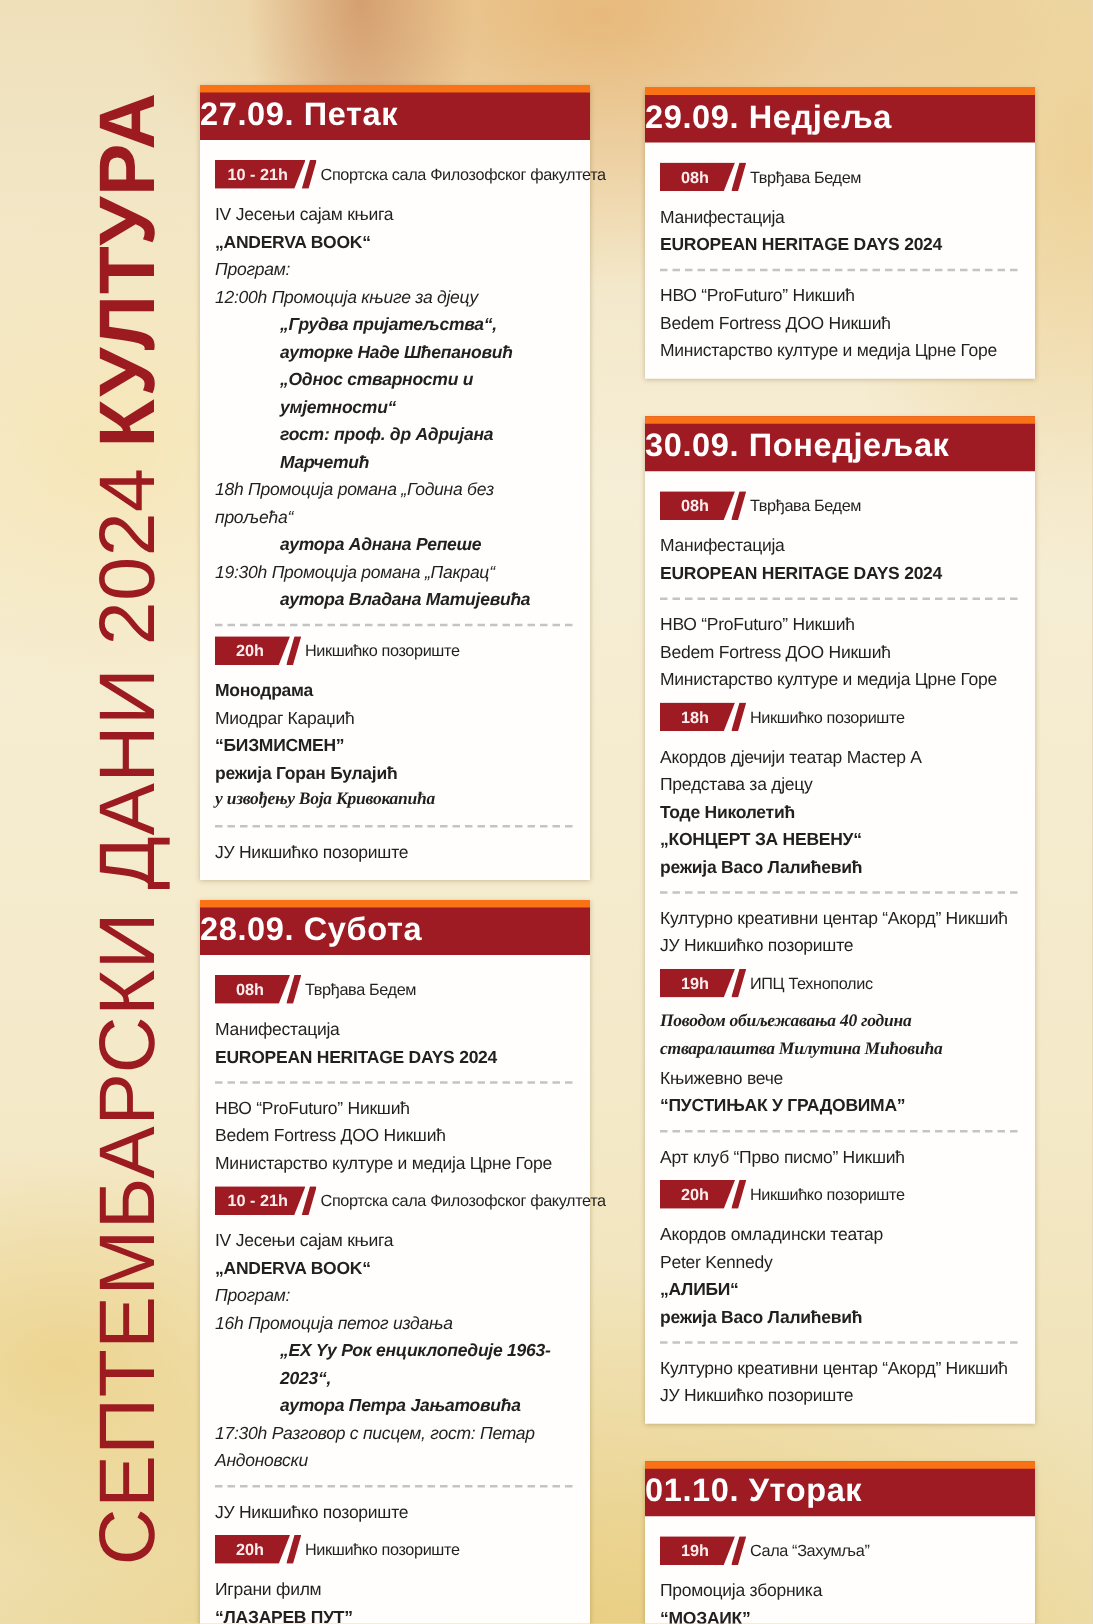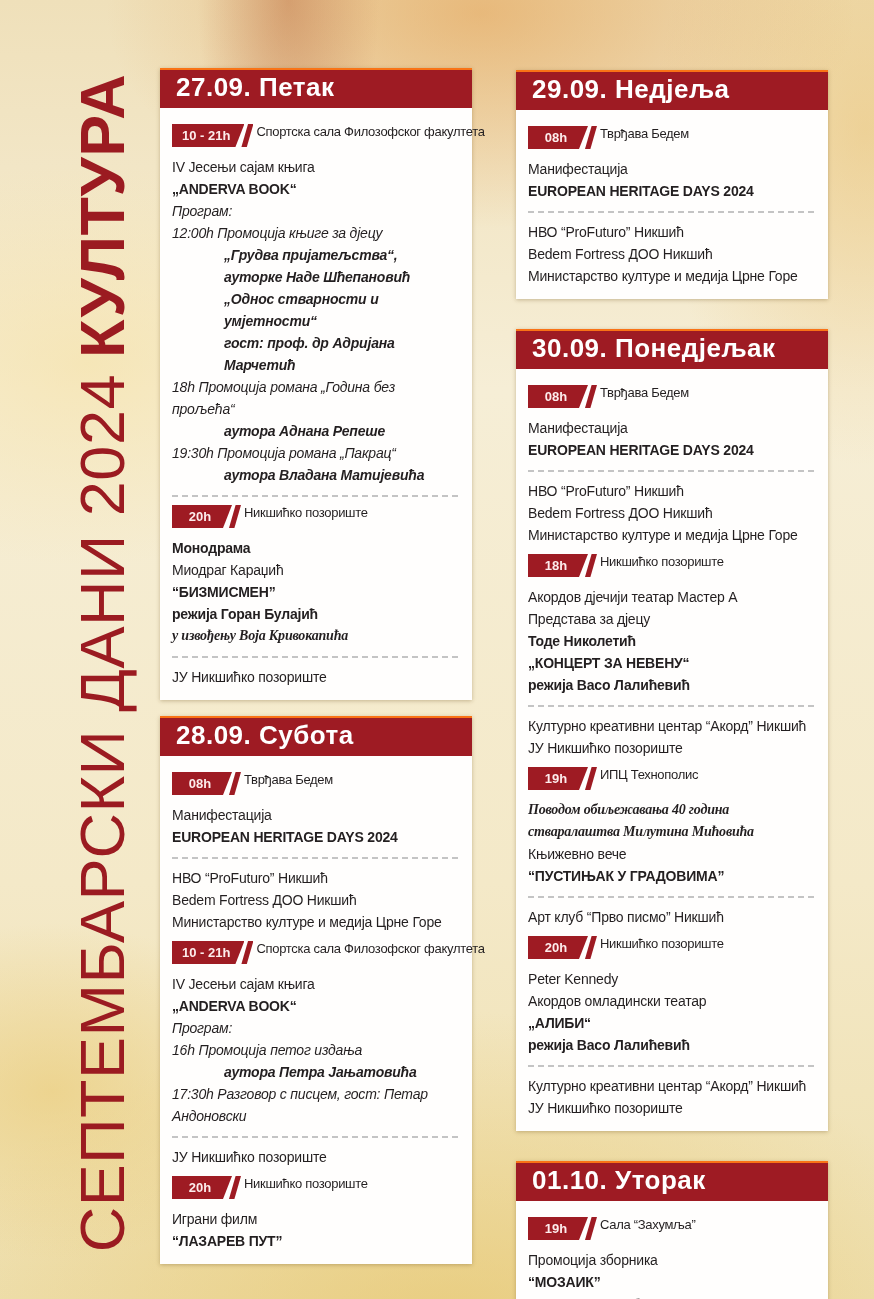--- a/index.html
+++ b/index.html
@@ -38,30 +38,30 @@
   .column{position:absolute;top:0;display:flex;flex-direction:column;}
   .column-left{left:160px;top:68px;width:312px;gap:16px;}
   .column-right{left:516px;top:70px;width:312px;gap:30px;}
   
   .card{
     background:#fffefd;
     box-shadow:0 1px 4px rgba(110,80,25,.35);
   }
   .card-header{
     background:#9e1b23;
-    border-top:2px solid #f97316;
-    padding:2px 16px 5px;
+    border-top:6px solid #f97316;
+    padding:2px 0 5px;
   }
   .card-title{
     margin:0;color:#fff;
     font-size:26px;font-weight:700;letter-spacing:.5px;
   }
   .card-body{padding:8px 12px 12px;}
   
-  .slot{display:flex;gap:12px;margin:8px 0 9px;}
+  .slot{display:flex;align-items:center;gap:12px;margin:8px 0 9px;}
   .badge{
     position:relative;display:inline-block;flex:0 0 auto;
     height:23px;line-height:23px;
     padding:0 14px 0 10px;
     color:#fdecec;font-size:13px;font-weight:700;
     min-width:36px;text-align:center;
   }
   .badge::before{
     content:"";position:absolute;inset:0;background:#9e1b23;z-index:0;
     clip-path:polygon(0 0,100% 0,calc(100% - 9px) 100%,0 100%);
@@ -144,20 +144,21 @@
           <p class="line regular">Bedem Fortress ДОО Никшић</p>
           <p class="line regular">Министарство културе и медија Црне Горе</p>
           <div class="slot">
             <span class="badge"><span class="badge-text">10 - 21h</span></span>
             <span class="venue">Спортска сала Филозофског факултета</span>
           </div>
           <p class="line regular">IV Јесењи сајам књига</p>
           <p class="line bold">„ANDERVA BOOK“</p>
           <p class="line italic">Програм:</p>
           <p class="line italic">16h Промоција петог издања</p>
+          <p class="line italic indent">„EX Yу Рок енциклопедије 1963-2023“,</p>
           <p class="line italic indent">аутора Петра Јањатовића</p>
           <p class="line italic">17:30h Разговор с писцем, гост: Петар Андоновски</p>
           <div class="divider"></div>
           <p class="line regular">ЈУ Никшићко позориште</p>
           <div class="slot">
             <span class="badge"><span class="badge-text">20h</span></span>
             <span class="venue">Никшићко позориште</span>
           </div>
           <p class="line regular">Играни филм</p>
           <p class="line bold">“ЛАЗАРЕВ ПУТ”</p>
@@ -216,22 +217,22 @@
           <p class="line bolditalic">Поводом обиљежавања 40 година</p>
           <p class="line bolditalic">стваралаштва Милутина Мићовића</p>
           <p class="line regular">Књижевно вече</p>
           <p class="line bold">“ПУСТИЊАК У ГРАДОВИМА”</p>
           <div class="divider"></div>
           <p class="line regular">Арт клуб “Прво писмо” Никшић</p>
           <div class="slot">
             <span class="badge"><span class="badge-text">20h</span></span>
             <span class="venue">Никшићко позориште</span>
           </div>
+          <p class="line regular">Акордов омладински театар</p>
           <p class="line regular">Peter Kennedy</p>
-          <p class="line regular">Акордов омладински театар</p>
           <p class="line bold">„АЛИБИ“</p>
           <p class="line bold">режија Васо Лалићевић</p>
           <div class="divider"></div>
           <p class="line regular">Културно креативни центар “Акорд” Никшић</p>
           <p class="line regular">ЈУ Никшићко позориште</p>
         </div>
       </section>
       <section class="card">
         <header class="card-header">
           <h2 class="card-title">01.10. Уторак</h2>

